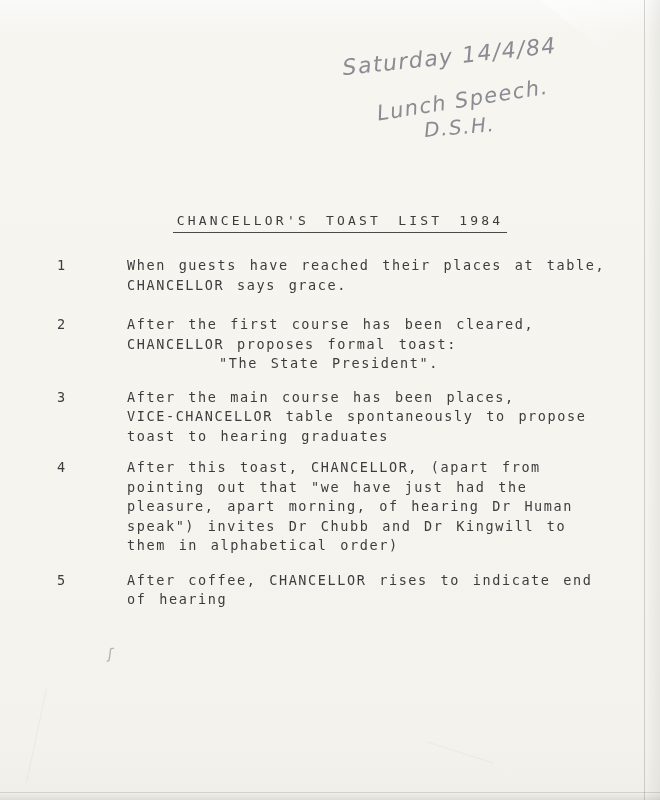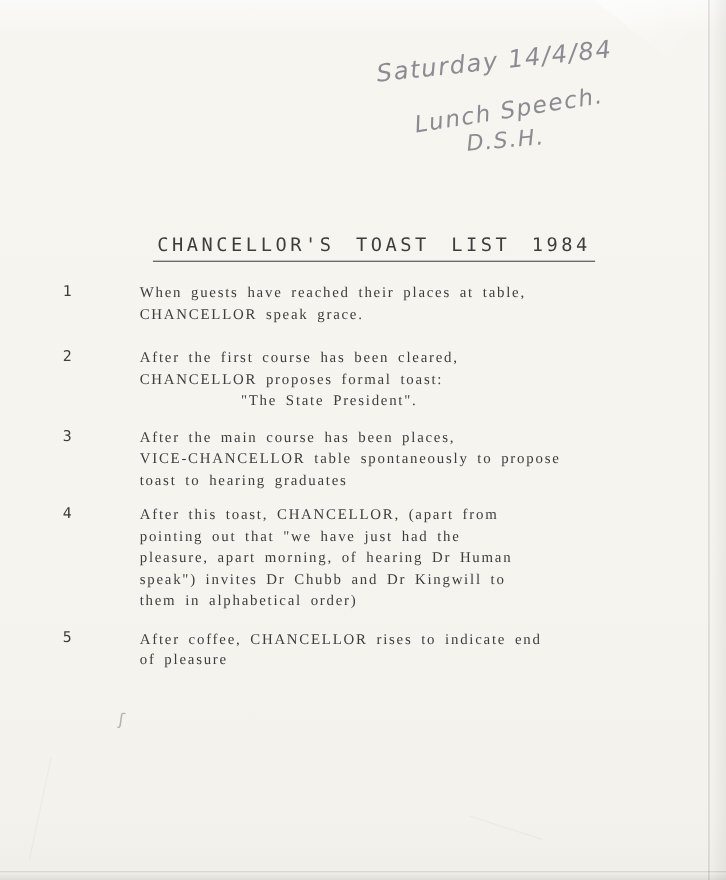--- a/index.html
+++ b/index.html
@@ -76,21 +76,21 @@
   }
   
   .doc-title-row {
     position: absolute;
     left: 0; top: 213px;
     width: 660px;
     display: flex;
     justify-content: center;
   }
   .doc-title {
-    font-size: 17px;
+    font-size: 13px;
     letter-spacing: 3.2px;
     word-spacing: 6px;
     border-bottom: 1.5px solid #4a4a4a;
     padding: 0 4px 4px 4px;
     white-space: nowrap;
     margin-left: 20px;
   }
   .items {
     position: absolute;
     left: 57px; top: 256px;
@@ -111,21 +111,21 @@
     line-height: 19.5px;
   }
   .item-text {
     flex: 1;
     font-size: 13.5px;
     line-height: 19.5px;
     letter-spacing: 1.6px;
     word-spacing: 3px;
     white-space: nowrap;
   }
-  .line { min-height: 19.5px; font-family: Liberation Serif, serif; }
+  .line { min-height: 19.5px; }
   .line.indent-center { padding-left: 92px; }
 </style>
 </head>
 <body>
 
 <div class="paper">
 
   <div class="corner-top-right"></div>
   <div class="edge-right"></div>
   <div class="edge-bottom"></div>
@@ -140,21 +140,21 @@
   <div class="doc-title-row">
     <div class="doc-title">CHANCELLOR'S TOAST LIST 1984</div>
   </div>
 
   <div class="items">
 
     <div class="item">
       <div class="item-number">1</div>
       <div class="item-text">
         <div class="line">When guests have reached their places at table,</div>
-        <div class="line">CHANCELLOR speak grace.</div>
+        <div class="line">CHANCELLOR says grace.</div>
       </div>
     </div>
 
     <div class="item">
       <div class="item-number">2</div>
       <div class="item-text">
         <div class="line">After the first course has been cleared,</div>
         <div class="line">CHANCELLOR proposes formal toast:</div>
         <div class="line indent-center">"The State President".</div>
       </div>
@@ -177,18 +177,18 @@
         <div class="line">pleasure, apart morning, of hearing Dr Human</div>
         <div class="line">speak") invites Dr Chubb and Dr Kingwill to</div>
         <div class="line">them in alphabetical order)</div>
       </div>
     </div>
 
     <div class="item">
       <div class="item-number">5</div>
       <div class="item-text">
         <div class="line">After coffee, CHANCELLOR rises to indicate end</div>
-        <div class="line">of pleasure</div>
+        <div class="line">of hearing</div>
       </div>
     </div>
 
   </div>
 </div>
 
 </body></html>

